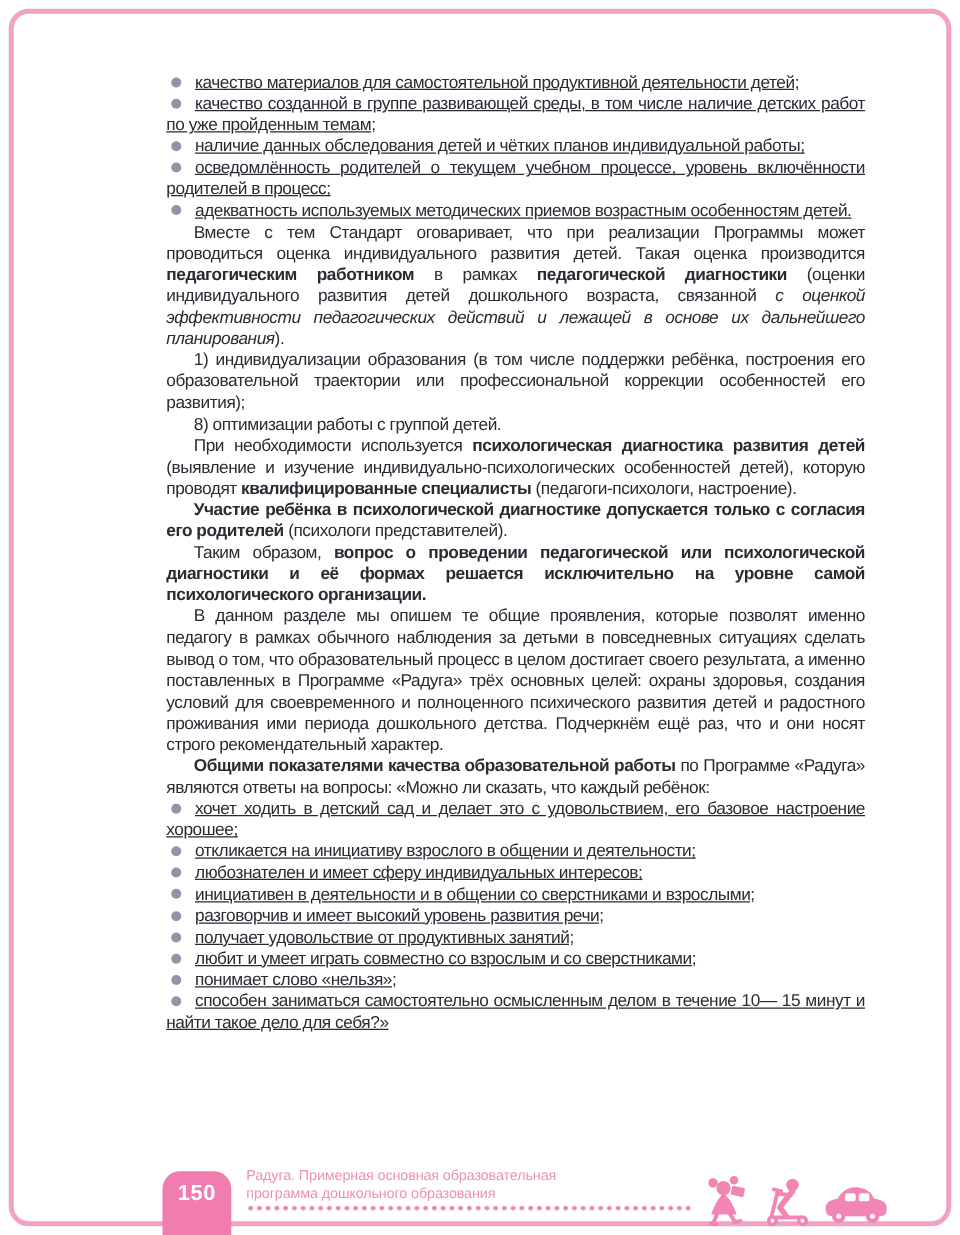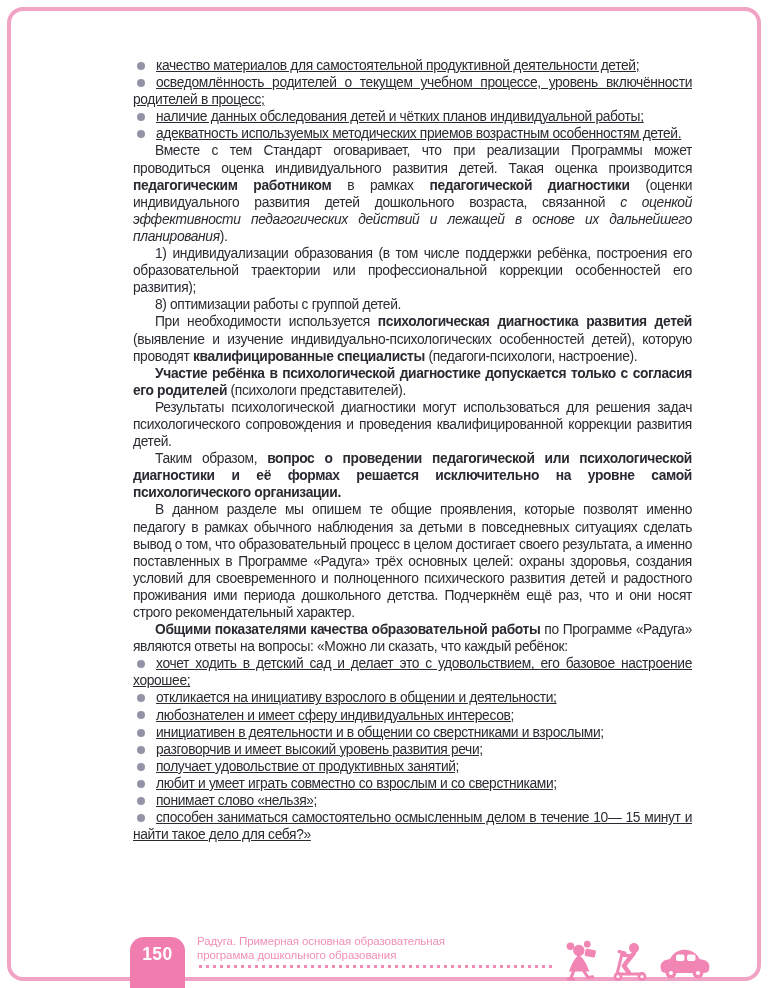--- a/index.html
+++ b/index.html
@@ -50,29 +50,29 @@
 </style>
 </head>
 <body>
 
 <div class="page">
   <div class="frame"></div>
 
   <main class="content">
     <div id="body-blocks">
         <div class="bullet-item"><span class="dot"></span>качество материалов для самостоятельной продуктивной деятельности детей;</div>
+        <div class="bullet-item"><span class="dot"></span>качество созданной в группе развивающей среды, в том числе наличие детских работ по уже пройденным темам;</div>
+        <div class="bullet-item"><span class="dot"></span>наличие данных обследования детей и чётких планов индивидуальной работы;</div>
         <div class="bullet-item"><span class="dot"></span>осведомлённость родителей о текущем учебном процессе, уровень включённости родителей в процесс;</div>
-        <div class="bullet-item"><span class="dot"></span>наличие данных обследования детей и чётких планов индивидуальной работы;</div>
         <div class="bullet-item"><span class="dot"></span>адекватность используемых методических приемов возрастным особенностям детей.</div>
         <p class="para"><span>Вместе с тем Стандарт оговаривает, что при реализации Программы может проводиться оценка индивидуального развития детей. Такая оценка производится </span><span class="b">педагогическим работником</span><span> в рамках </span><span class="b">педагогической диагностики</span><span> (оценки индивидуального развития детей дошкольного возраста, связанной </span><span class="i">с оценкой эффективности педагогических действий и лежащей в основе их дальнейшего планирования</span><span>).</span></p>
         <p class="para"><span>1) индивидуализации образования (в том числе поддержки ребёнка, построения его образовательной траектории или профессиональной коррекции особенностей его развития);</span></p>
         <p class="para"><span>8) оптимизации работы с группой детей.</span></p>
         <p class="para"><span>При необходимости используется </span><span class="b">психологическая диагностика развития детей</span><span> (выявление и изучение индивидуально-психологических особенностей детей), которую проводят </span><span class="b">квалифицированные специалисты</span><span> (педагоги-психологи, настроение).</span></p>
         <p class="para"><span class="b">Участие ребёнка в психологической диагностике допускается только с согласия его родителей</span><span> (психологи представителей).</span></p>
-        <p class="para"><span>Результаты психологической диагностики могут использоваться для решения задач психологического сопровождения и проведения квалифицированной коррекции развития детей.</span></p>
         <p class="para"><span>Таким образом, </span><span class="b">вопрос о проведении педагогической или психологической диагностики и её формах решается исключительно на уровне самой психологического организации.</span></p>
         <p class="para"><span>В данном разделе мы опишем те общие проявления, которые позволят именно педагогу в рамках обычного наблюдения за детьми в повседневных ситуациях сделать вывод о том, что образовательный процесс в целом достигает своего результата, а именно поставленных в Программе «Радуга» трёх основных целей: охраны здоровья, создания условий для своевременного и полноценного психического развития детей и радостного проживания ими периода дошкольного детства. Подчеркнём ещё раз, что и они носят строго рекомендательный характер.</span></p>
         <p class="para"><span class="b">Общими показателями качества образовательной работы</span><span> по Программе «Радуга» являются ответы на вопросы: «Можно ли сказать, что каждый ребёнок:</span></p>
         <div class="bullet-item"><span class="dot"></span>хочет ходить в детский сад и делает это с удовольствием, его базовое настроение хорошее;</div>
         <div class="bullet-item"><span class="dot"></span>откликается на инициативу взрослого в общении и деятельности;</div>
         <div class="bullet-item"><span class="dot"></span>любознателен и имеет сферу индивидуальных интересов;</div>
         <div class="bullet-item"><span class="dot"></span>инициативен в деятельности и в общении со сверстниками и взрослыми;</div>
         <div class="bullet-item"><span class="dot"></span>разговорчив и имеет высокий уровень развития речи;</div>
         <div class="bullet-item"><span class="dot"></span>получает удовольствие от продуктивных занятий;</div>
         <div class="bullet-item"><span class="dot"></span>любит и умеет играть совместно со взрослым и со сверстниками;</div>

